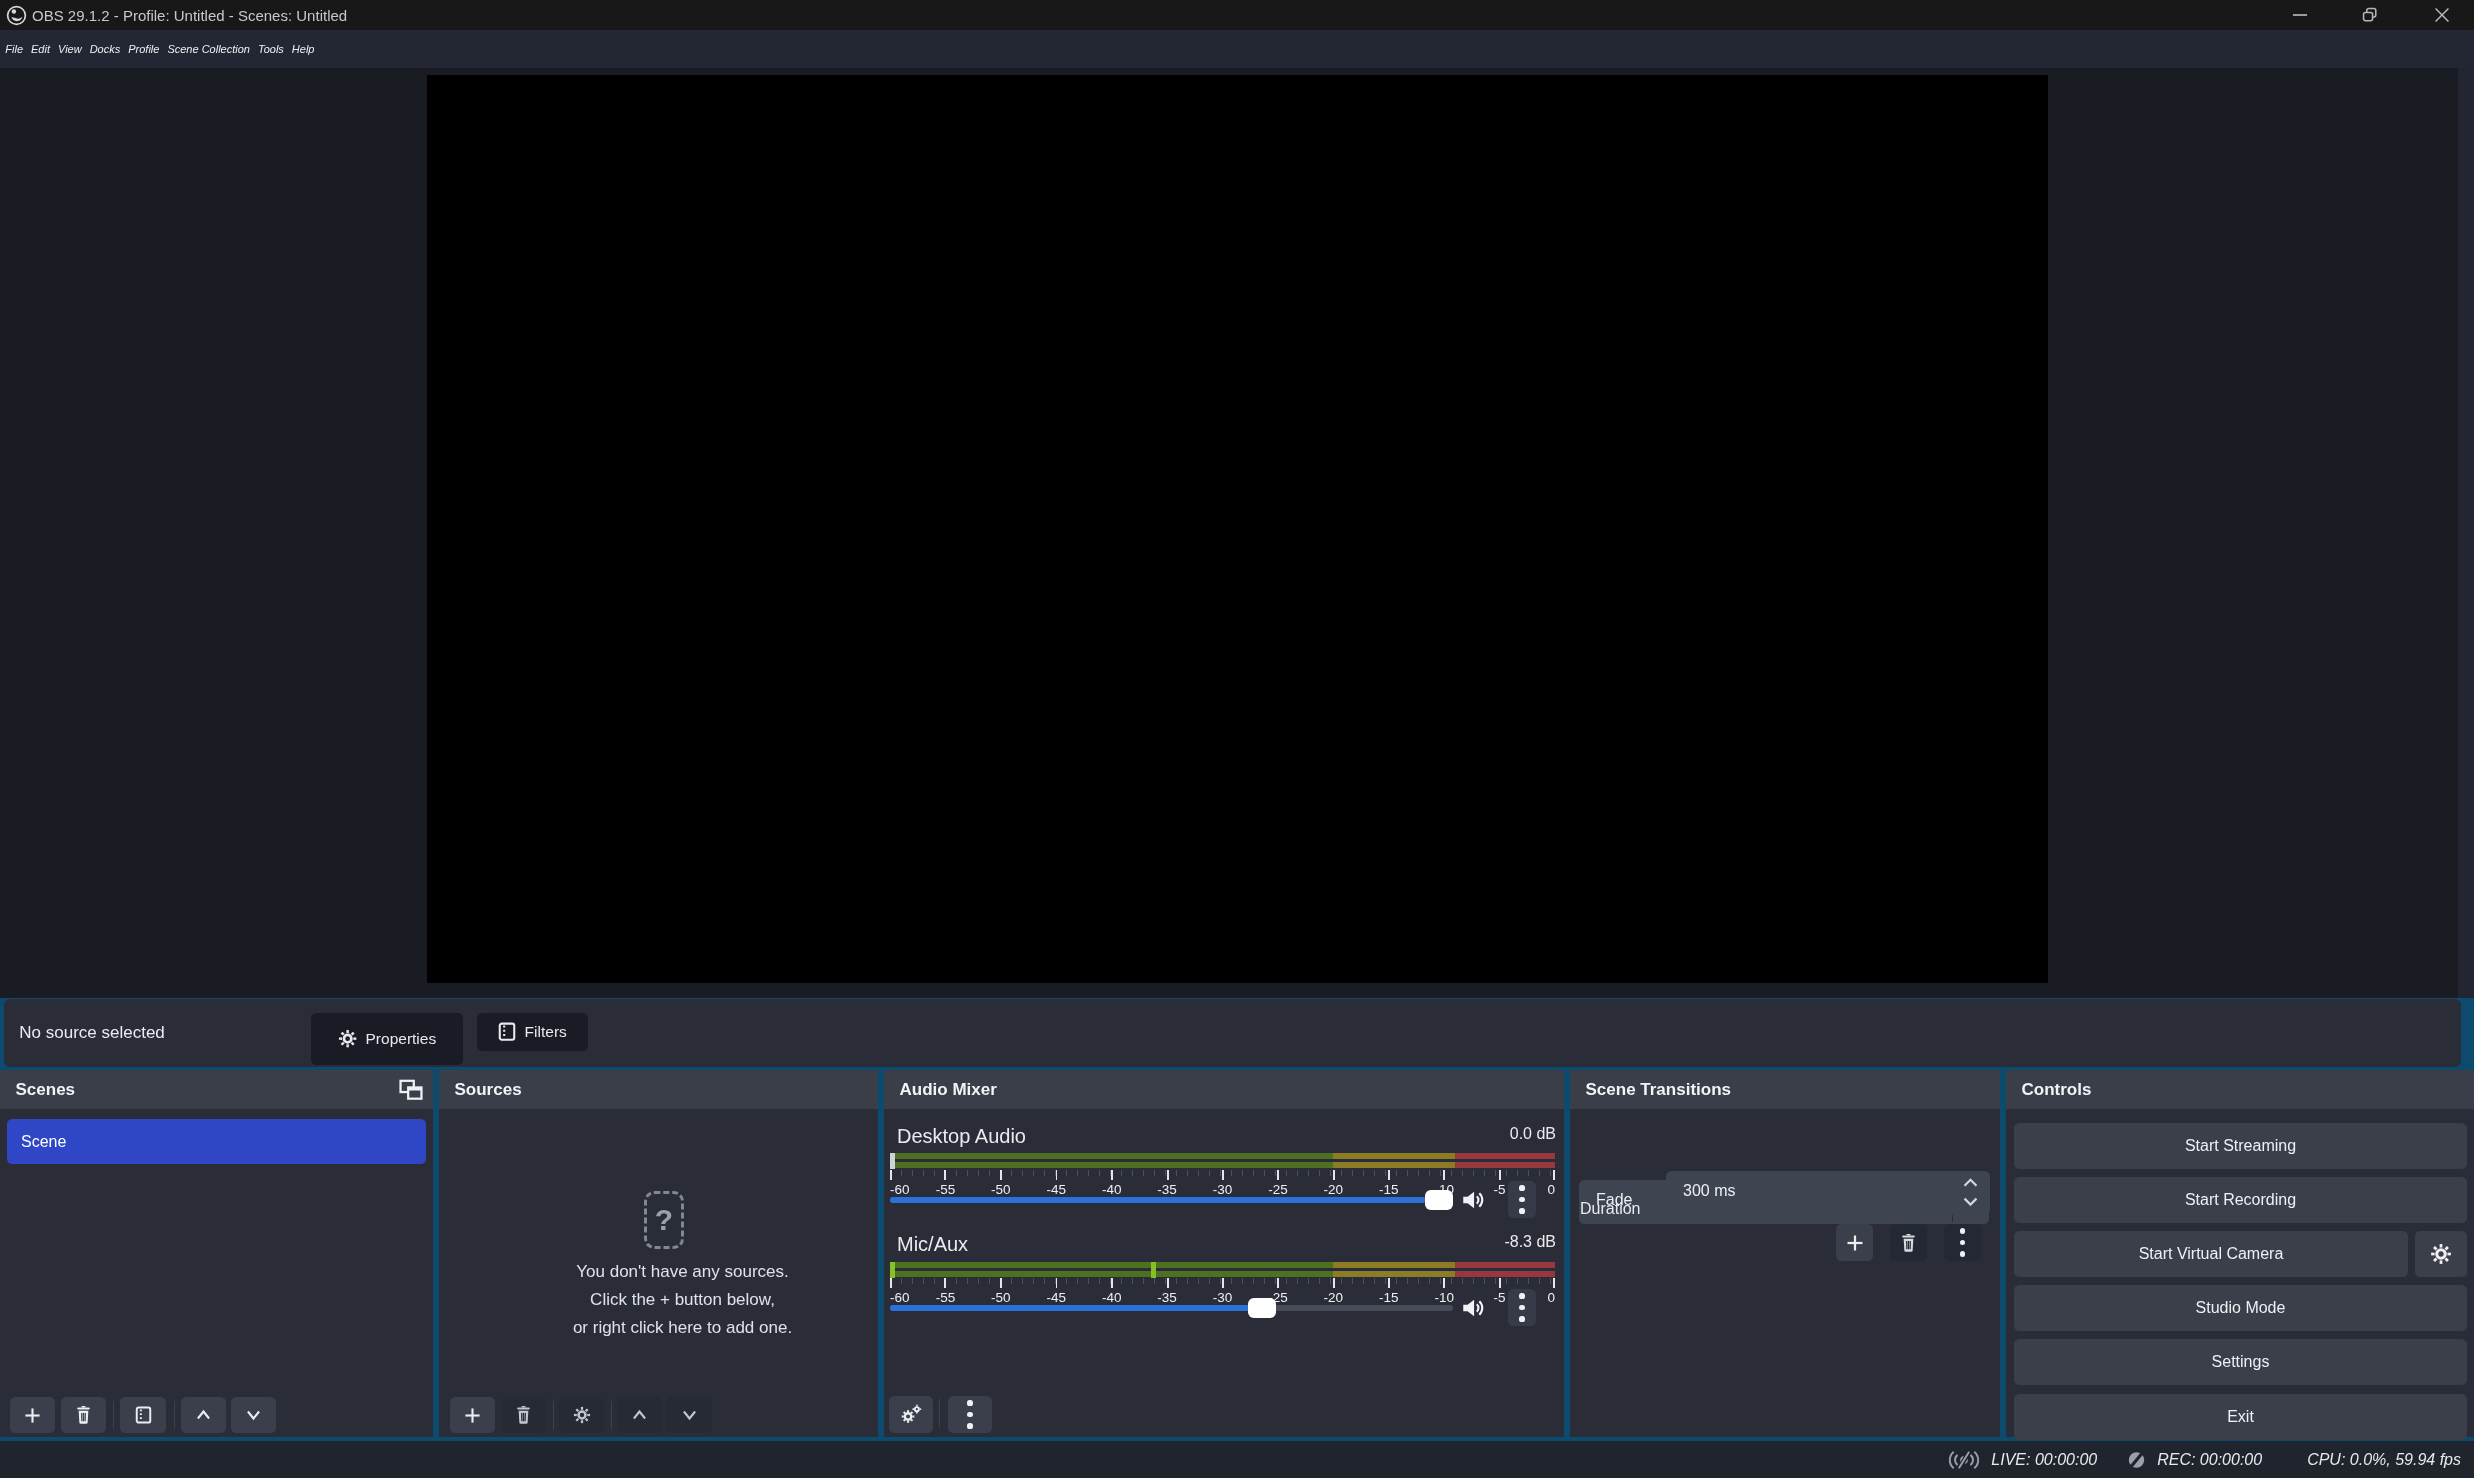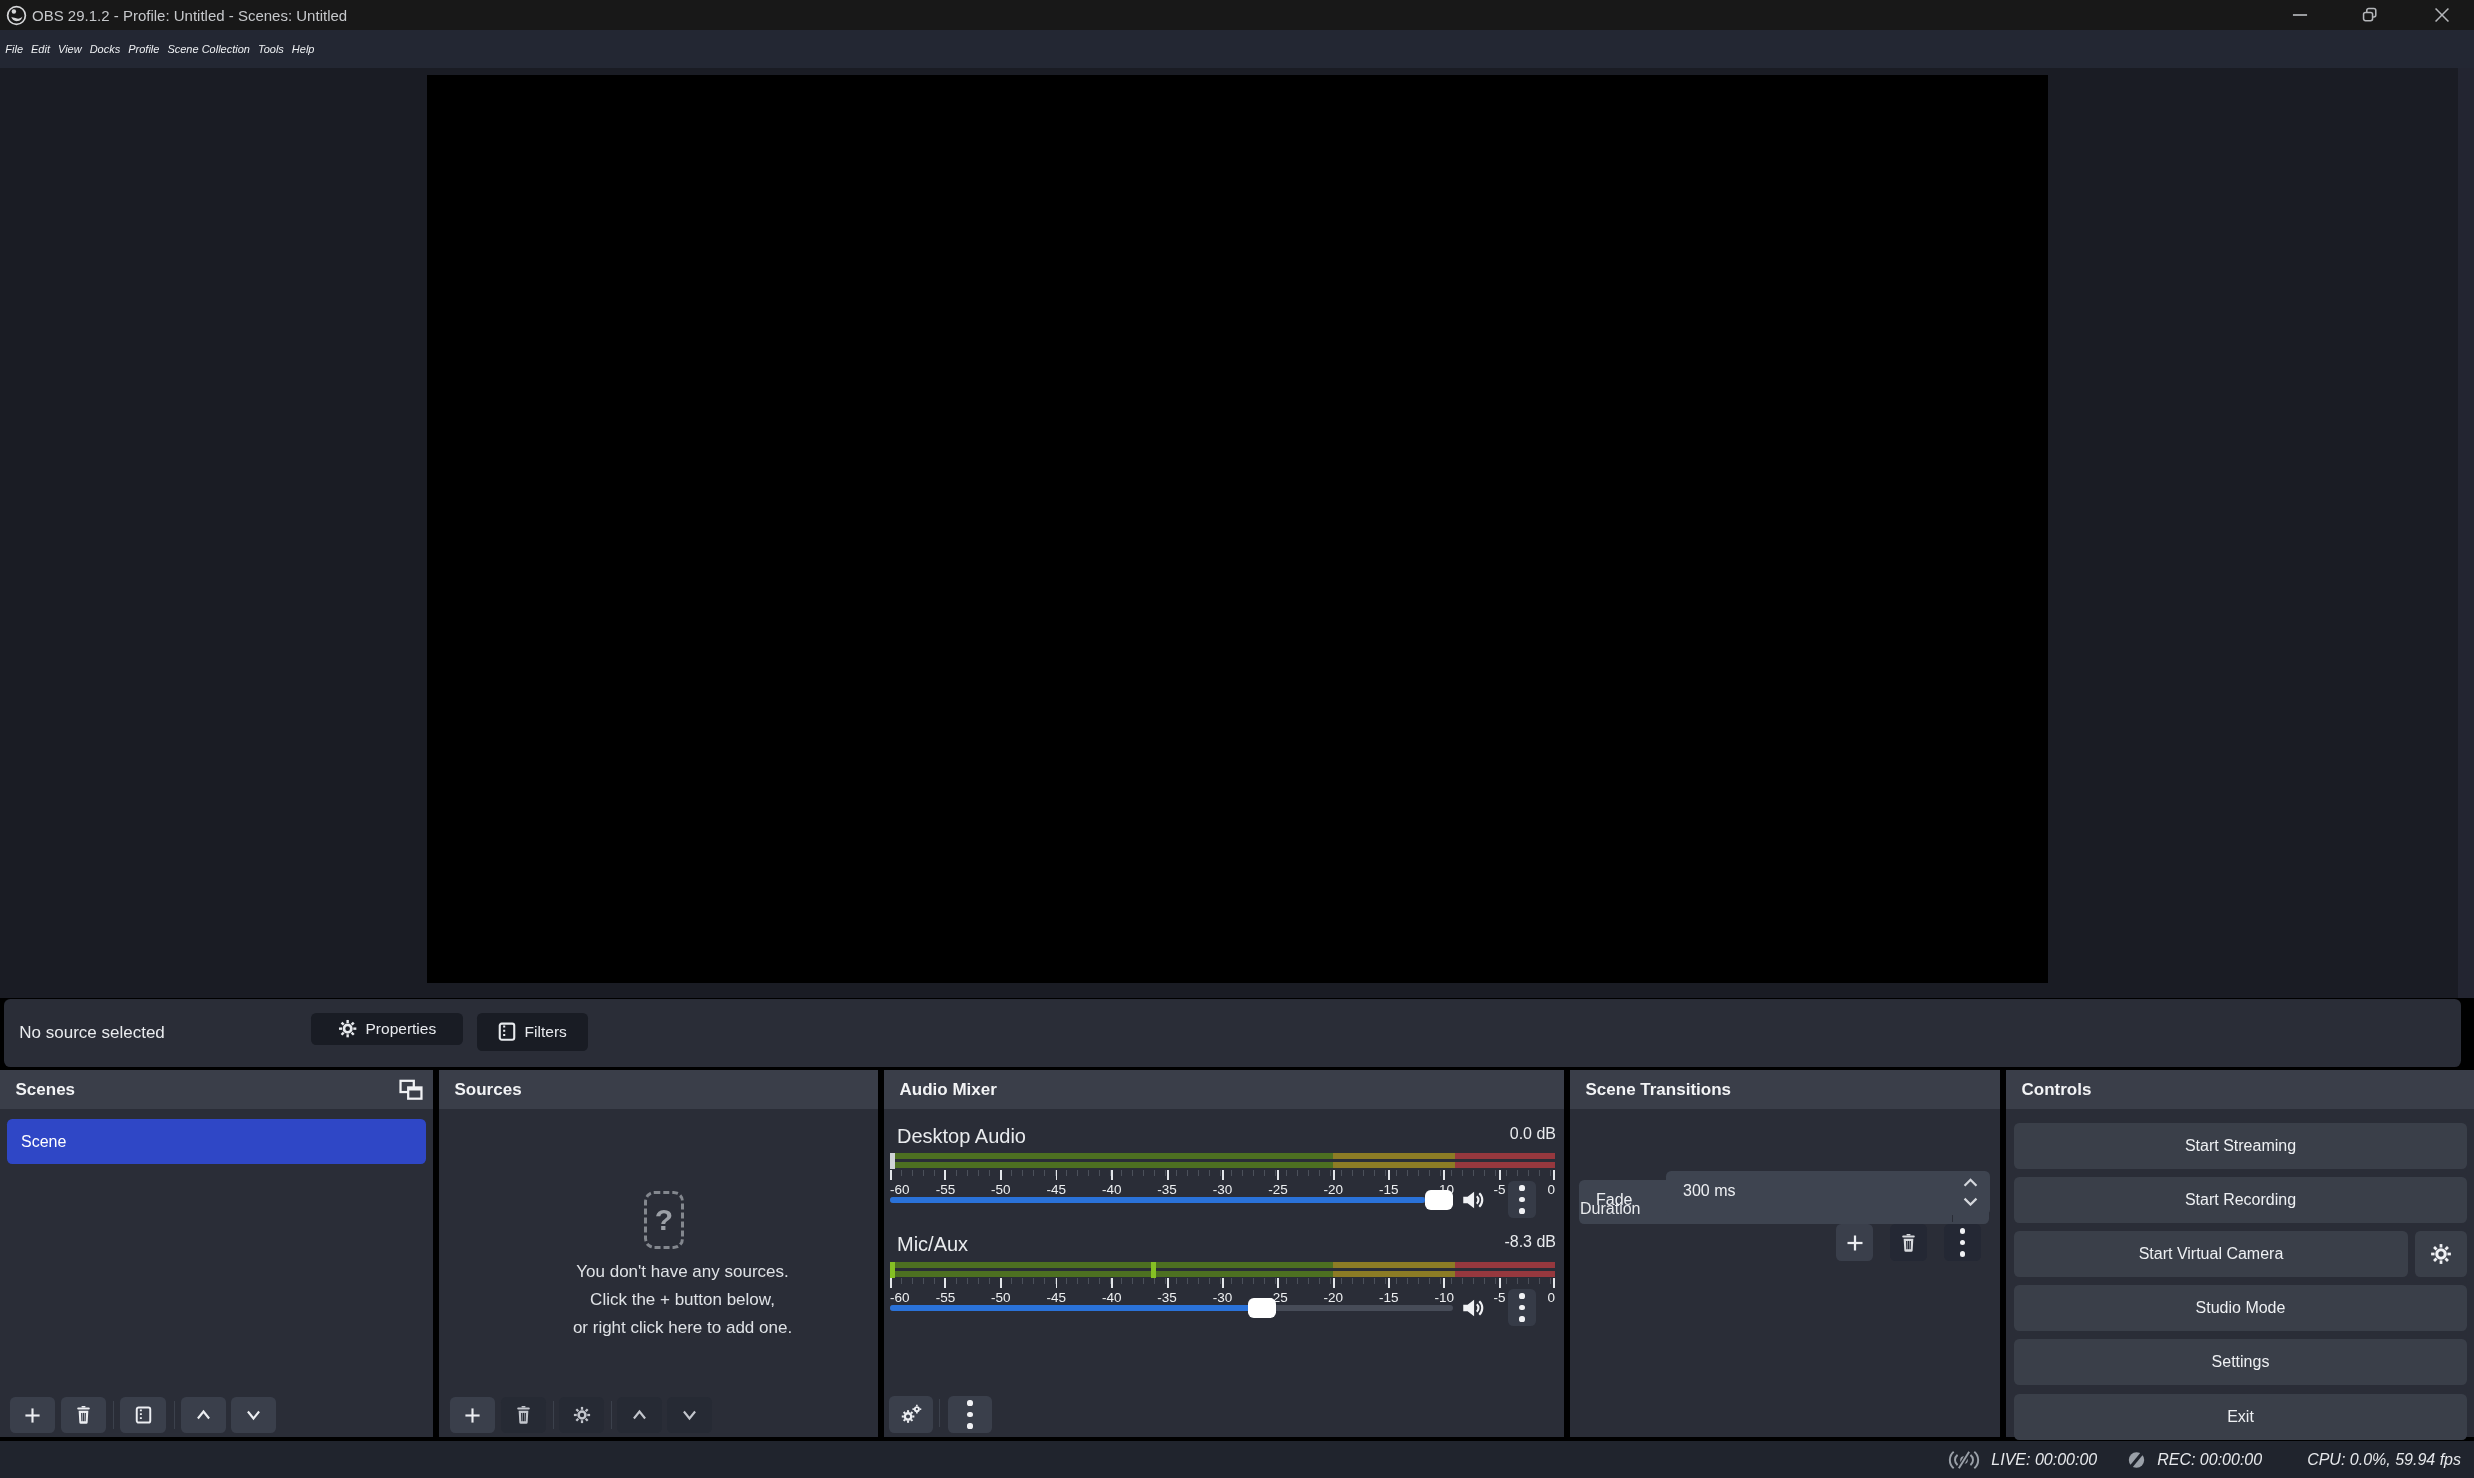--- a/index.html
+++ b/index.html
@@ -1,16 +1,16 @@
 <!DOCTYPE html>
 <html style="font-size:10.3px"><head>
 <meta charset="utf-8">
 <style>
   html,body{margin:0;padding:0;background:#15171e;}
-  #root{position:relative;width:2475px;height:1479px;background:#000000;overflow:hidden;
+  #root{position:relative;width:2475px;height:1479px;background:#0c4a6e;overflow:hidden;
         font-family:"Liberation Sans","DejaVu Sans",sans-serif;color:#e9ebee;}
   .abs{position:absolute;}
   svg{display:block;}
 
   
   .titlebar{left:0;top:0;width:2475px;height:30px;background:#181818;}
   .title-text{left:32px;top:0;height:30px;display:flex;align-items:center;font-size:15px;color:#c6c8cb;}
   .winbtn{top:0;width:64px;height:30px;display:flex;align-items:center;justify-content:center;color:#b4b6ba;}
   .menubar{left:0;top:30px;width:2475px;height:38px;background:#232733;display:flex;align-items:center;padding-left:1.3px;box-sizing:border-box;}
   .menu-item{padding:0 4px;font-size:11px;color:#eef0f3;font-style:italic;}
@@ -119,21 +119,21 @@
     <span class="menu-item">Tools</span>
     <span class="menu-item">Help</span>
   </div>
 
   <div class="abs preview"></div>
   <div class="abs preview-edge"></div>
   <div class="abs canvas"></div>
 
   <div class="abs srcbar"></div>
   <div class="abs srcbar-label">No source selected</div>
-  <div class="abs btn-dark" style="left:311px;top:1013px;width:152px;height:32px;">
+  <div class="abs btn-dark" style="left:311px;top:1013px;width:152px;height:52px;">
     <svg width="19.3" height="19.3" viewBox="0 0 24 24" fill="none" stroke="#e8eaee">
       <circle cx="12" cy="12" r="4.6" stroke-width="3.4"></circle>
       <g stroke-width="3">
         <line x1="12" y1="1.2" x2="12" y2="5"></line>
           <line x1="12" y1="19" x2="12" y2="22.8"></line>
         <line x1="1.2" y1="12" x2="5" y2="12"></line>
           <line x1="19" y1="12" x2="22.8" y2="12"></line>
         <line x1="4.4" y1="4.4" x2="7.1" y2="7.1"></line>
           <line x1="16.9" y1="16.9" x2="19.6" y2="19.6"></line>
         <line x1="4.4" y1="19.6" x2="7.1" y2="16.9"></line>

